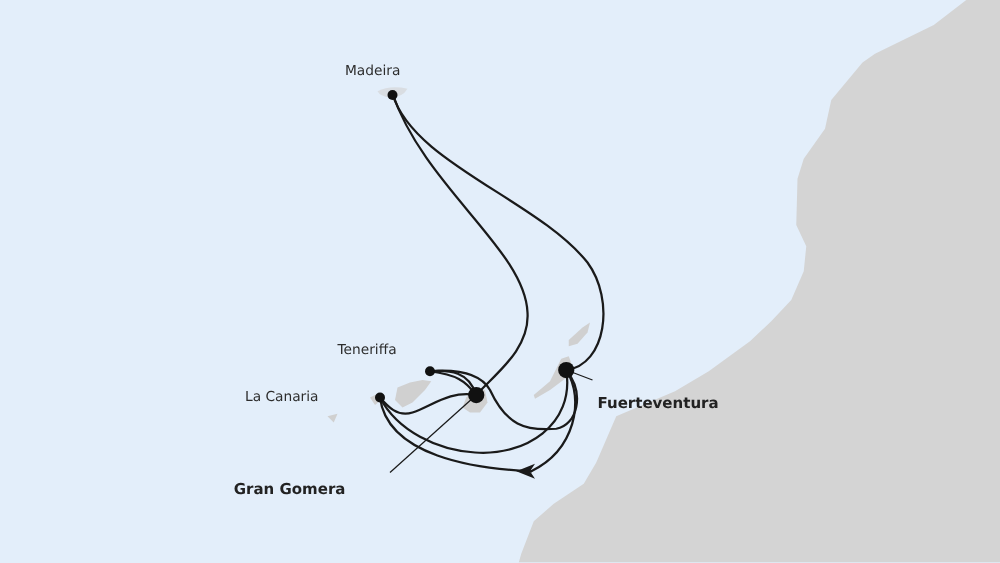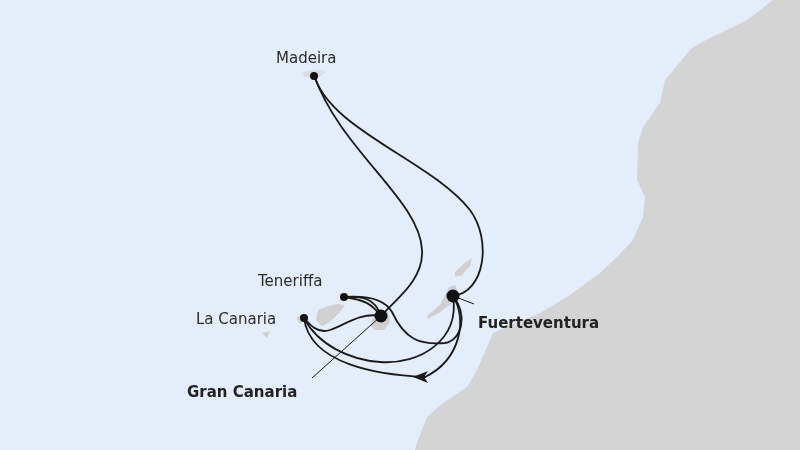--- a/index.html
+++ b/index.html
@@ -1,20 +1,20 @@
 <!DOCTYPE html>
 <html><head>
 <meta charset="utf-8">
 <style>
   html, body { margin:0; padding:0; }
   body { width:800px; height:450px; overflow:hidden; background:#e3eefa; font-family:"DejaVu Sans", sans-serif; }
   #map { position:relative; width:800px; height:450px; }
   svg { position:absolute; left:0; top:0; }
-  .label { position:absolute; color:#2c2c2c; white-space:nowrap; font-size:15px; line-height:1; }
-  .label.bold { font-weight:bold; font-size:15px; color:#222; }
+  .label { position:absolute; color:#2c2c2c; white-space:nowrap; font-size:11px; line-height:1; }
+  .label.bold { font-weight:bold; font-size:12px; color:#222; }
 </style>
 </head>
 <body>
 
 <div id="map">
   <svg width="800" height="450" viewBox="0 0 800 450">
 
     <rect x="0" y="0" width="800" height="450" fill="#e3eefa"></rect>
 
     <path fill="#d4d4d4" d="M773,0 L747,20 L700,43 L690,50 L665,80 L660,103 L643,127 L638,143 L637,180 L645,197 L643,217 L633,240
@@ -54,17 +54,17 @@
     <line x1="453" y1="296" x2="474" y2="304" stroke="#1a1a1a" stroke-width="1"></line>
 
     <circle cx="314" cy="76" r="4" fill="#111"></circle>
     <circle cx="344" cy="297" r="4" fill="#111"></circle>
     <circle cx="304" cy="318" r="4" fill="#111"></circle>
     <circle cx="381" cy="316" r="6.5" fill="#111"></circle>
     <circle cx="453" cy="296" r="6.5" fill="#111"></circle>
   </svg>
 
   <div class="label" style="left:276px; top:51px;">Madeira</div>
-  <div class="label" style="left:258px; top:274px;">Teneriffa</div>
+  <div class="label" style="left:270px; top:274px;">Teneriffa</div>
   <div class="label" style="left:196px; top:312px;">La Canaria</div>
-  <div class="label bold" style="left:187px; top:385px;">Gran Canaria</div>
+  <div class="label bold" style="left:187px; top:385px;">Gran Gomera</div>
   <div class="label bold" style="left:478px; top:316px;">Fuerteventura</div>
 </div>
 
 </body></html>

